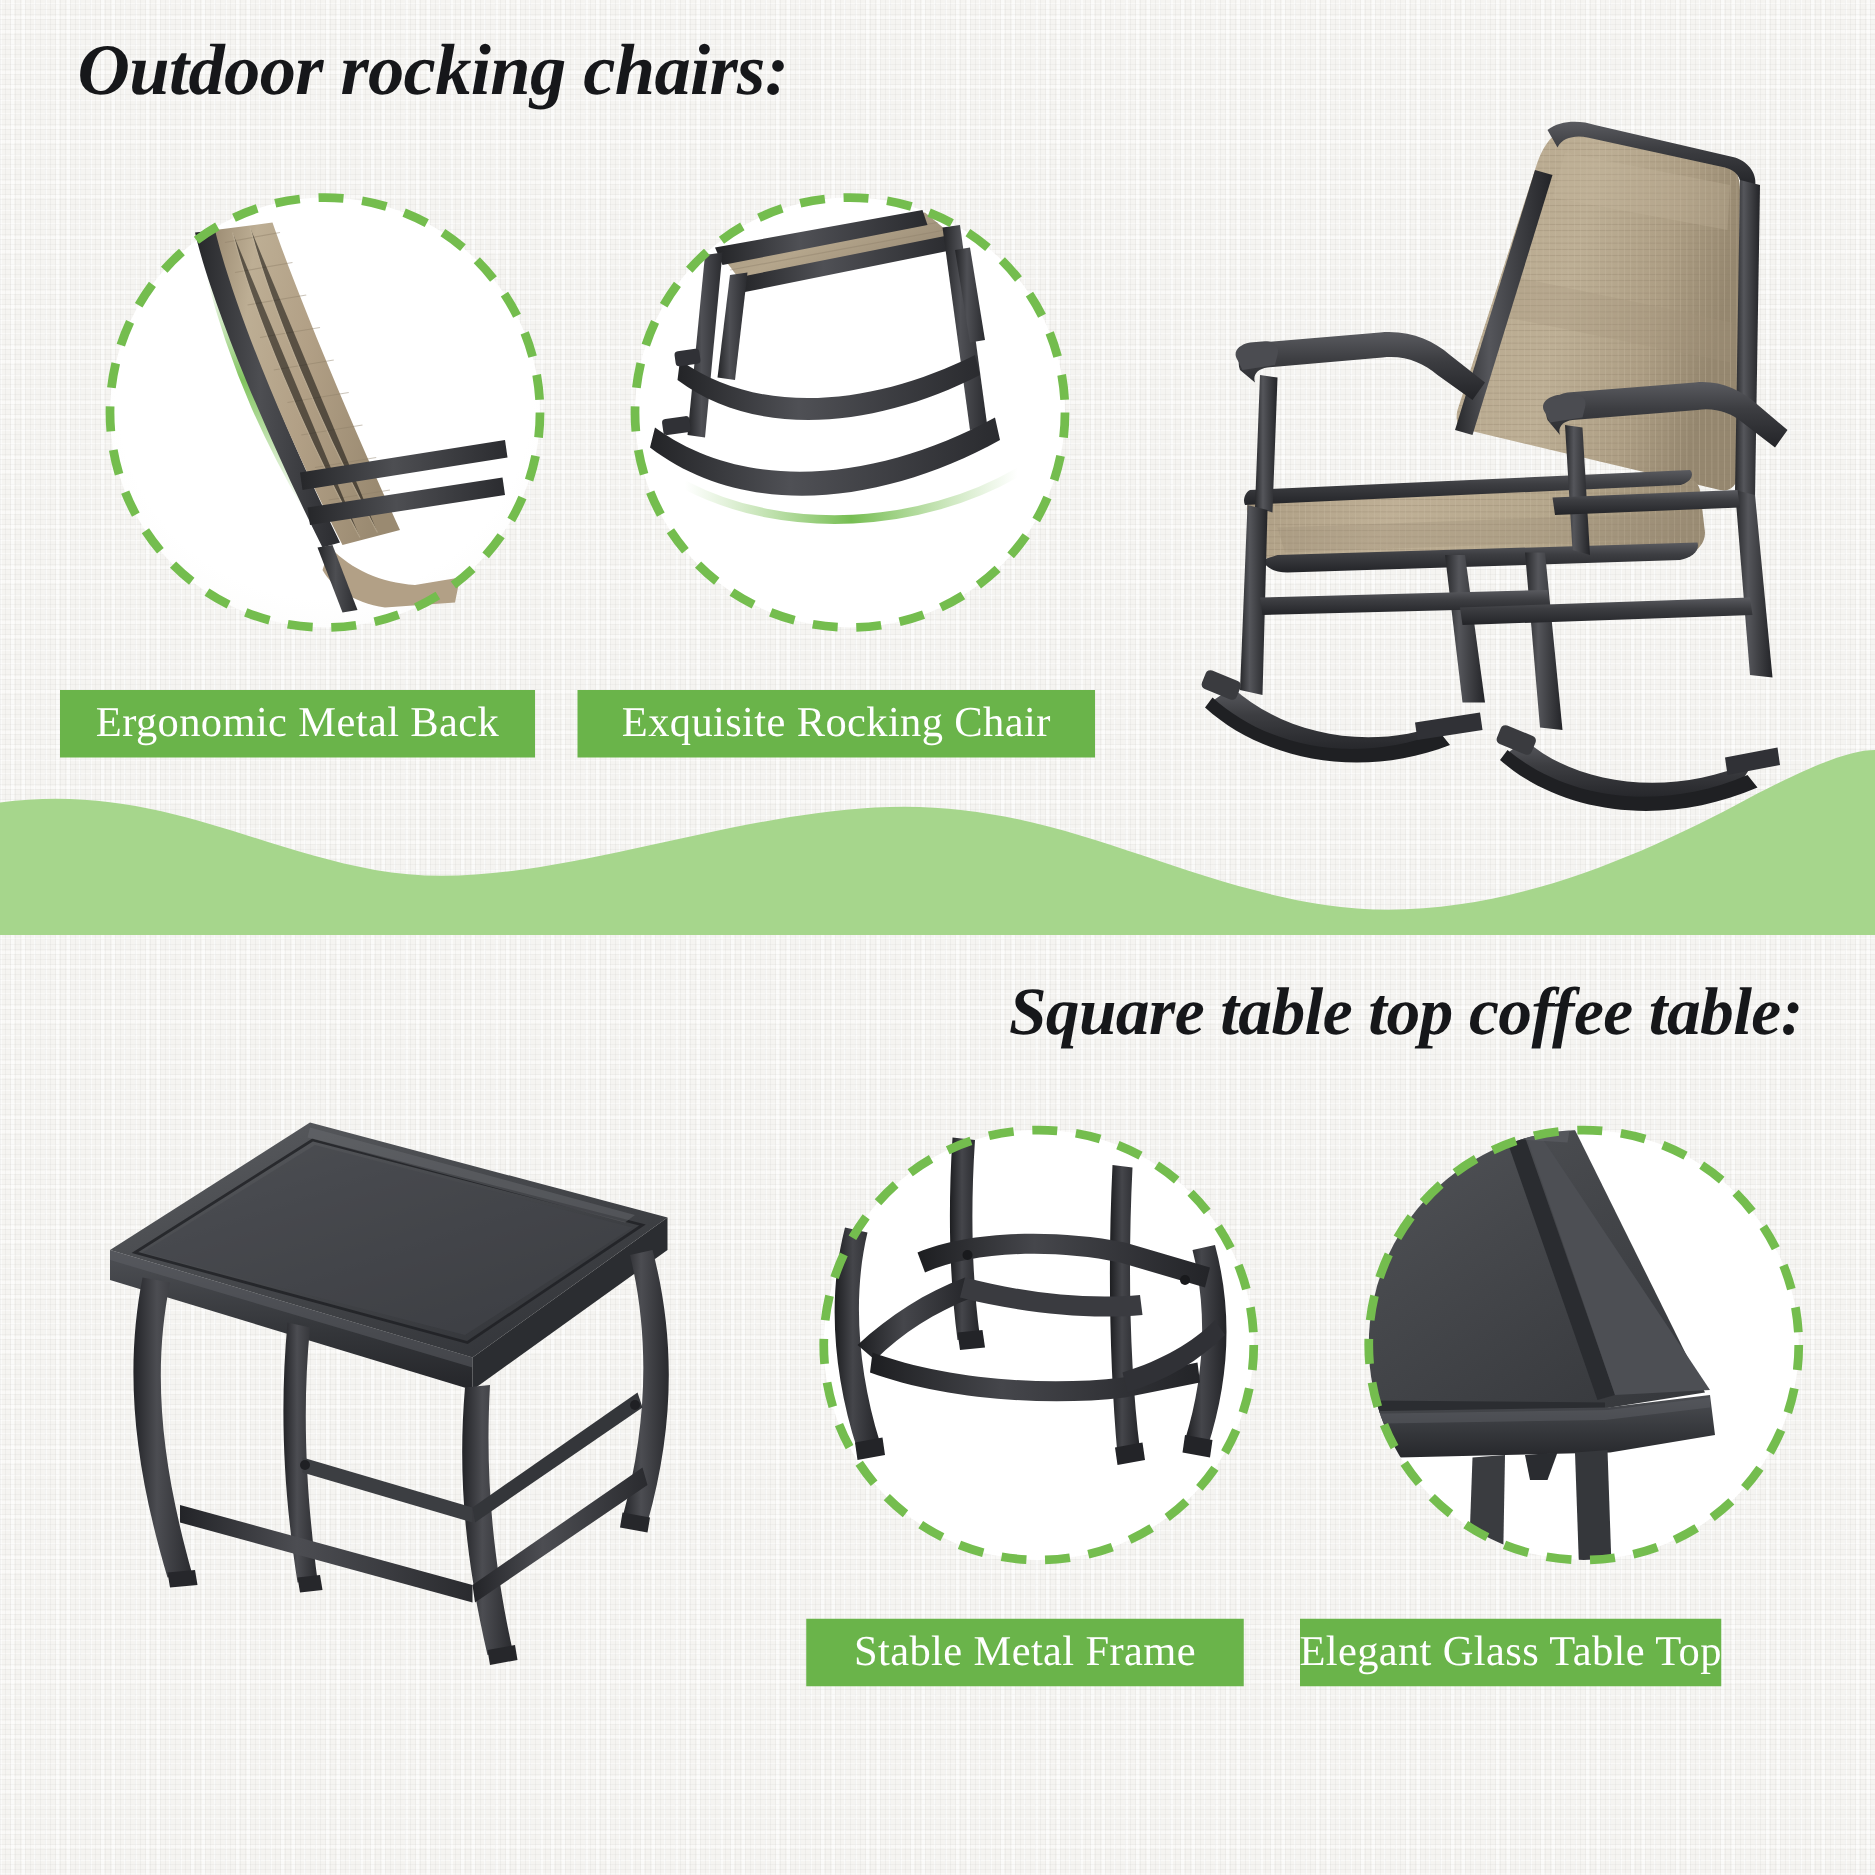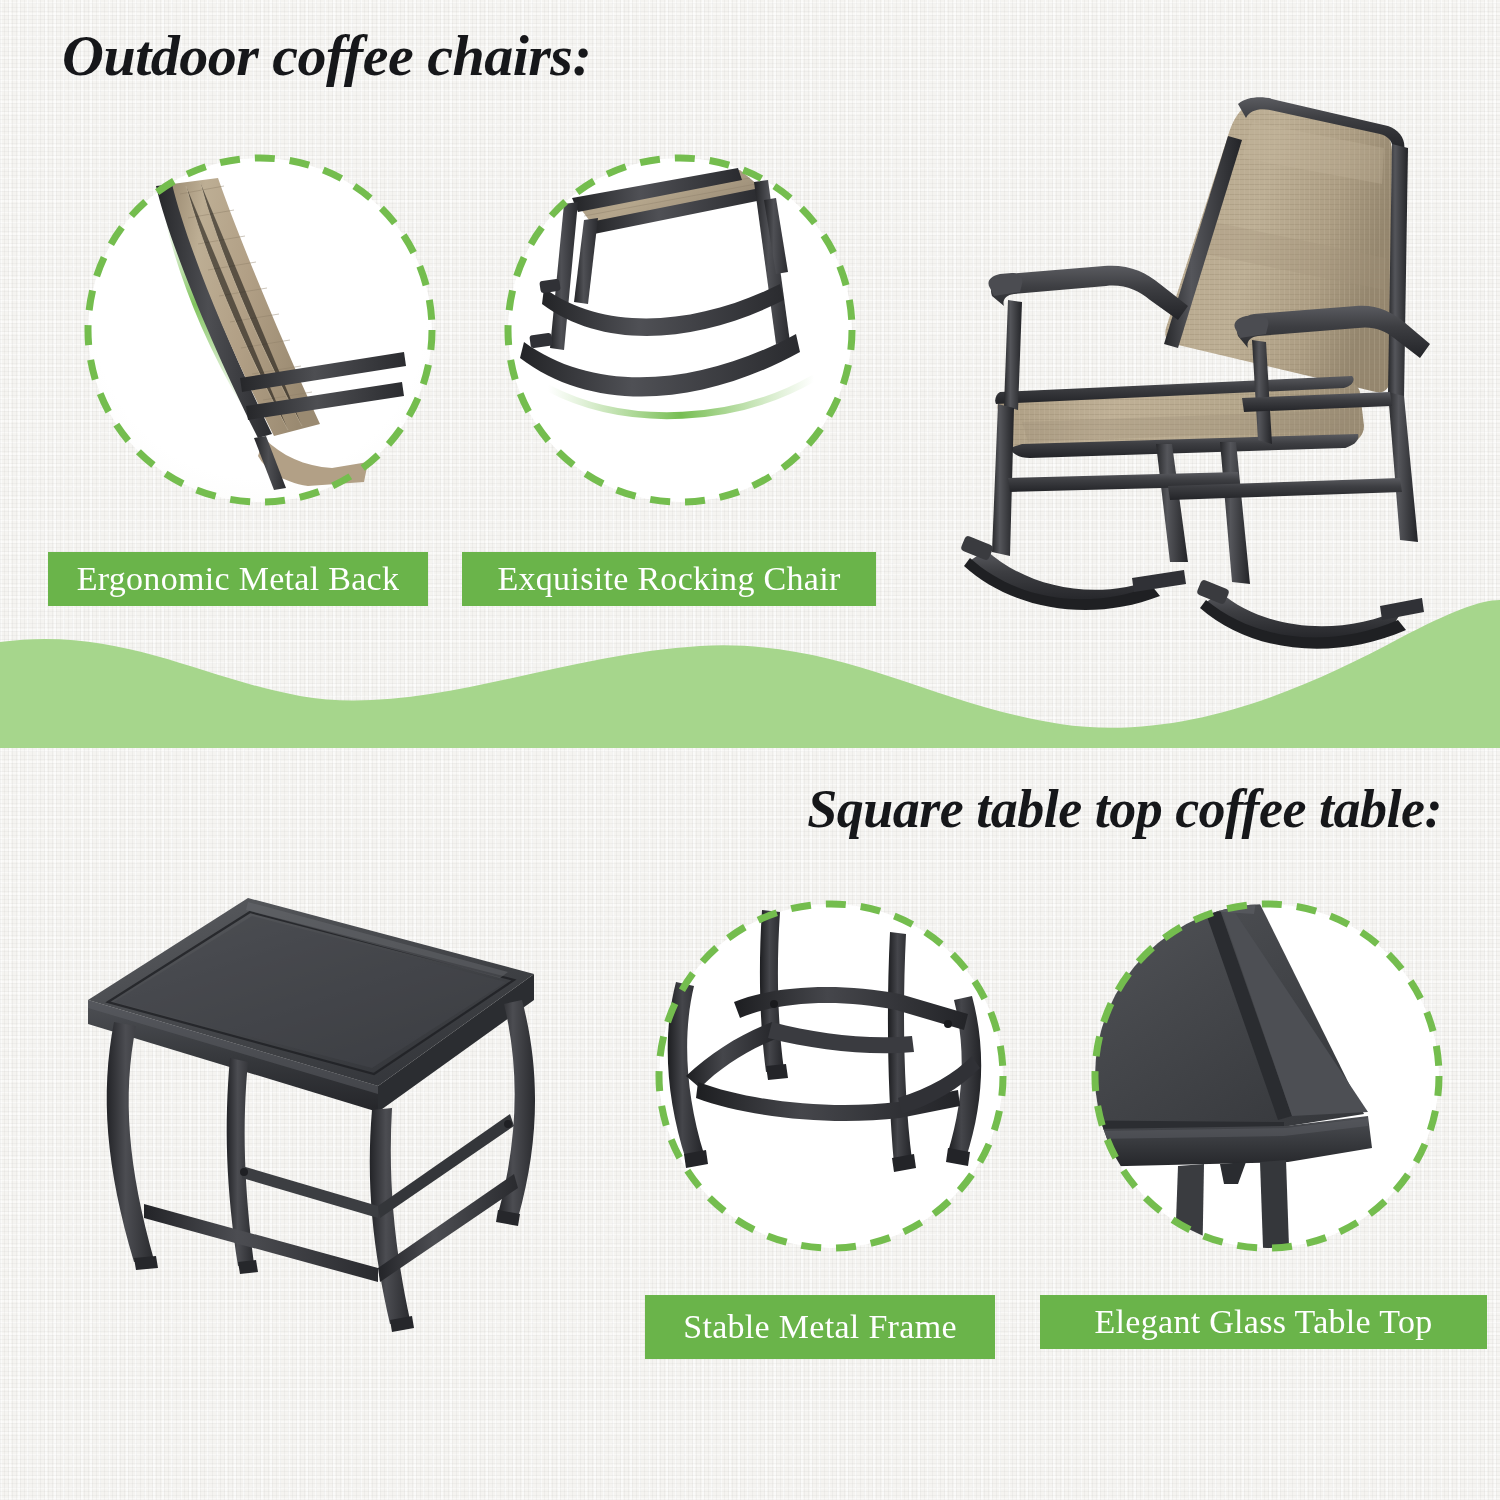--- a/index.html
+++ b/index.html
@@ -50,22 +50,22 @@
     background:#6ab44a;
     color:#ffffff;
     display:flex; align-items:center; justify-content:center;
     font-size:34px;
     letter-spacing:0.3px;
     white-space:nowrap;
     line-height:1;
   }
   #banner-ergo  { left:48px;  top:552px;  width:380px; height:54px; }
   #banner-rock  { left:462px; top:552px;  width:414px; height:54px; }
-  #banner-frame { left:645px; top:1295px; width:350px; height:64px; }
-  #banner-glass { left:1040px;top:1295px; width:447px; height:54px; }
+  #banner-frame { left:645px; top:1295px; width:350px; height:54px; }
+  #banner-glass { left:1040px;top:1295px; width:337px; height:54px; }
 
   
   .photo { position:absolute; }
 
   #photo-chair  { left:952px; top:92px;  width:520px; height:580px; }
   #photo-table  { left:48px;  top:862px; width:570px; height:480px; }
 
   .detail-circle { position:absolute; }
   #detail-back  { left:68px;  top:138px; width:384px; height:384px; }
   #detail-rock  { left:488px; top:138px; width:384px; height:384px; }
@@ -74,21 +74,21 @@
 
   .detail-circle svg, .photo svg { display:block; width:100%; height:100%; }
 </style>
 </head>
 <body>
 
 <div class="linen"></div>
 
 <div class="stage">
 
-  <div class="section-title" id="title-chairs">Outdoor coffee chairs:</div>
+  <div class="section-title" id="title-chairs">Outdoor rocking chairs:</div>
 
   <div class="detail-circle" id="detail-back">
     <svg viewBox="0 0 384 384" xmlns="http://www.w3.org/2000/svg">
       <defs>
         <radialGradient id="wfill1" cx="50%" cy="45%" r="62%">
           <stop offset="0%" stop-color="#ffffff"></stop>
           <stop offset="78%" stop-color="#ffffff"></stop>
           <stop offset="100%" stop-color="#fbfbfa"></stop>
         </radialGradient>
         <linearGradient id="mesh1" x1="0%" y1="0%" x2="100%" y2="20%">

